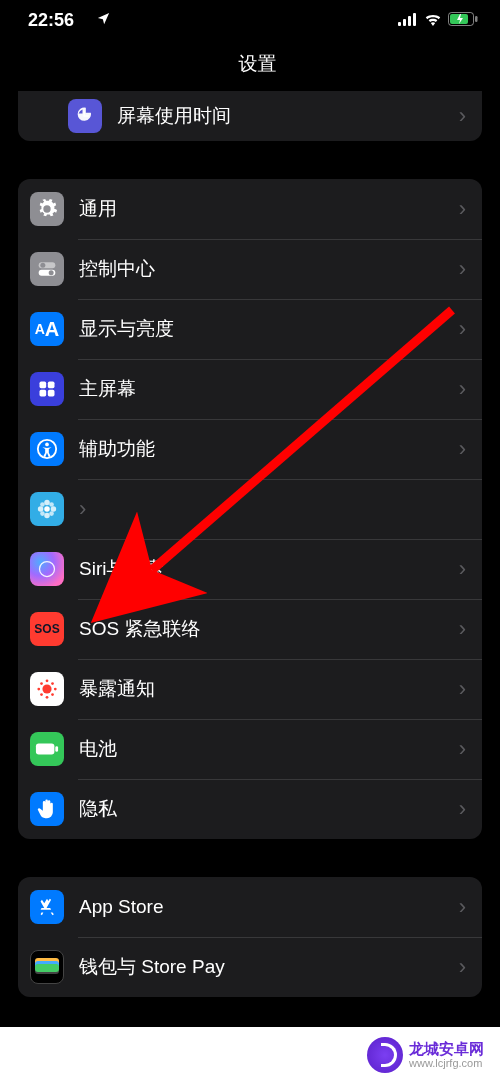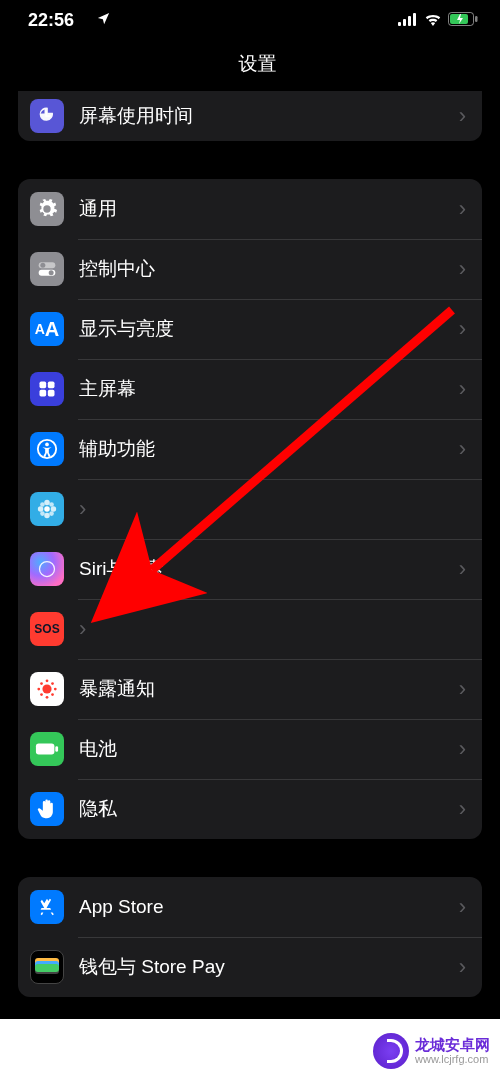--- a/index.html
+++ b/index.html
@@ -53,21 +53,21 @@
     width: 34px; height: 34px;
     border-radius: 8px;
     display: flex;
     align-items: center;
     justify-content: center;
     margin-right: 15px;
     flex-shrink: 0;
   }
   .row-label { flex: 1; font-size: 19px; color: #fff; }
   .chevron { color: #5a5a5e; font-size: 22px; font-weight: 300; }
-  .group.partial-top { border-top-left-radius: 0; border-top-right-radius: 0; }
+  .group.partial-top { border-top-left-radius: 0; border-top-right-radius: 0; padding-left: 38px; }
   .group.partial-top .row:first-child { height: 50px; }
 
   
   .bg-purple { background: #5856d6; }
   .bg-gray   { background: #8e8e93; }
   .bg-blue   { background: #007aff; }
   .bg-cyan   { background: #32ade6; }
   .bg-red    { background: #ff3b30; }
   .bg-green  { background: #34c759; }
   .bg-siri   { background: radial-gradient(circle at 30% 30%, #4facfe, #a06bff 40%, #ff6ec4 80%); }
@@ -76,26 +76,26 @@
 
   .arrow-overlay {
     position: absolute;
     left: 0; top: 0;
     pointer-events: none;
   }
 
   .watermark-bar {
     position: absolute;
     left: 0; right: 0; bottom: 0;
-    height: 64px;
+    height: 56px;
     background: #fff;
     display: flex;
     align-items: center;
     justify-content: flex-end;
-    padding-right: 10px;
+    padding-right: 16px;
     gap: 6px;
   }
   .wm-logo {
     width: 36px; height: 36px;
     border-radius: 50%;
     background: radial-gradient(circle, #7b3ff2, #5a1fc9);
     position: relative;
   }
   .wm-logo::before {
     content: "";
@@ -239,20 +239,21 @@
             <circle cx="12" cy="12" r="9" fill="none" stroke="#fff" stroke-width="1.5" opacity=".9"></circle>
           </svg>
       </div>
       <div class="row-label">Siri与搜索</div>
       <div class="chevron">›</div>
     </div>
     <div class="row">
       <div class="icon-box bg-red">
         <span style="color:#0f172a;font-weight:700;font-size:12px">SOS</span>
       </div>
+      <div class="row-label">SOS 紧急联络</div>
       <div class="chevron">›</div>
     </div>
     <div class="row">
       <div class="icon-box bg-exposure">
         <svg width="22" height="22" viewBox="0 0 24 24">
             <circle cx="12" cy="12" r="5" fill="#ff3b30"></circle>
             <g fill="#ff3b30">
               <circle cx="12" cy="3" r="1.5"></circle>
               <circle cx="12" cy="21" r="1.5"></circle>
               <circle cx="3" cy="12" r="1.5"></circle>

